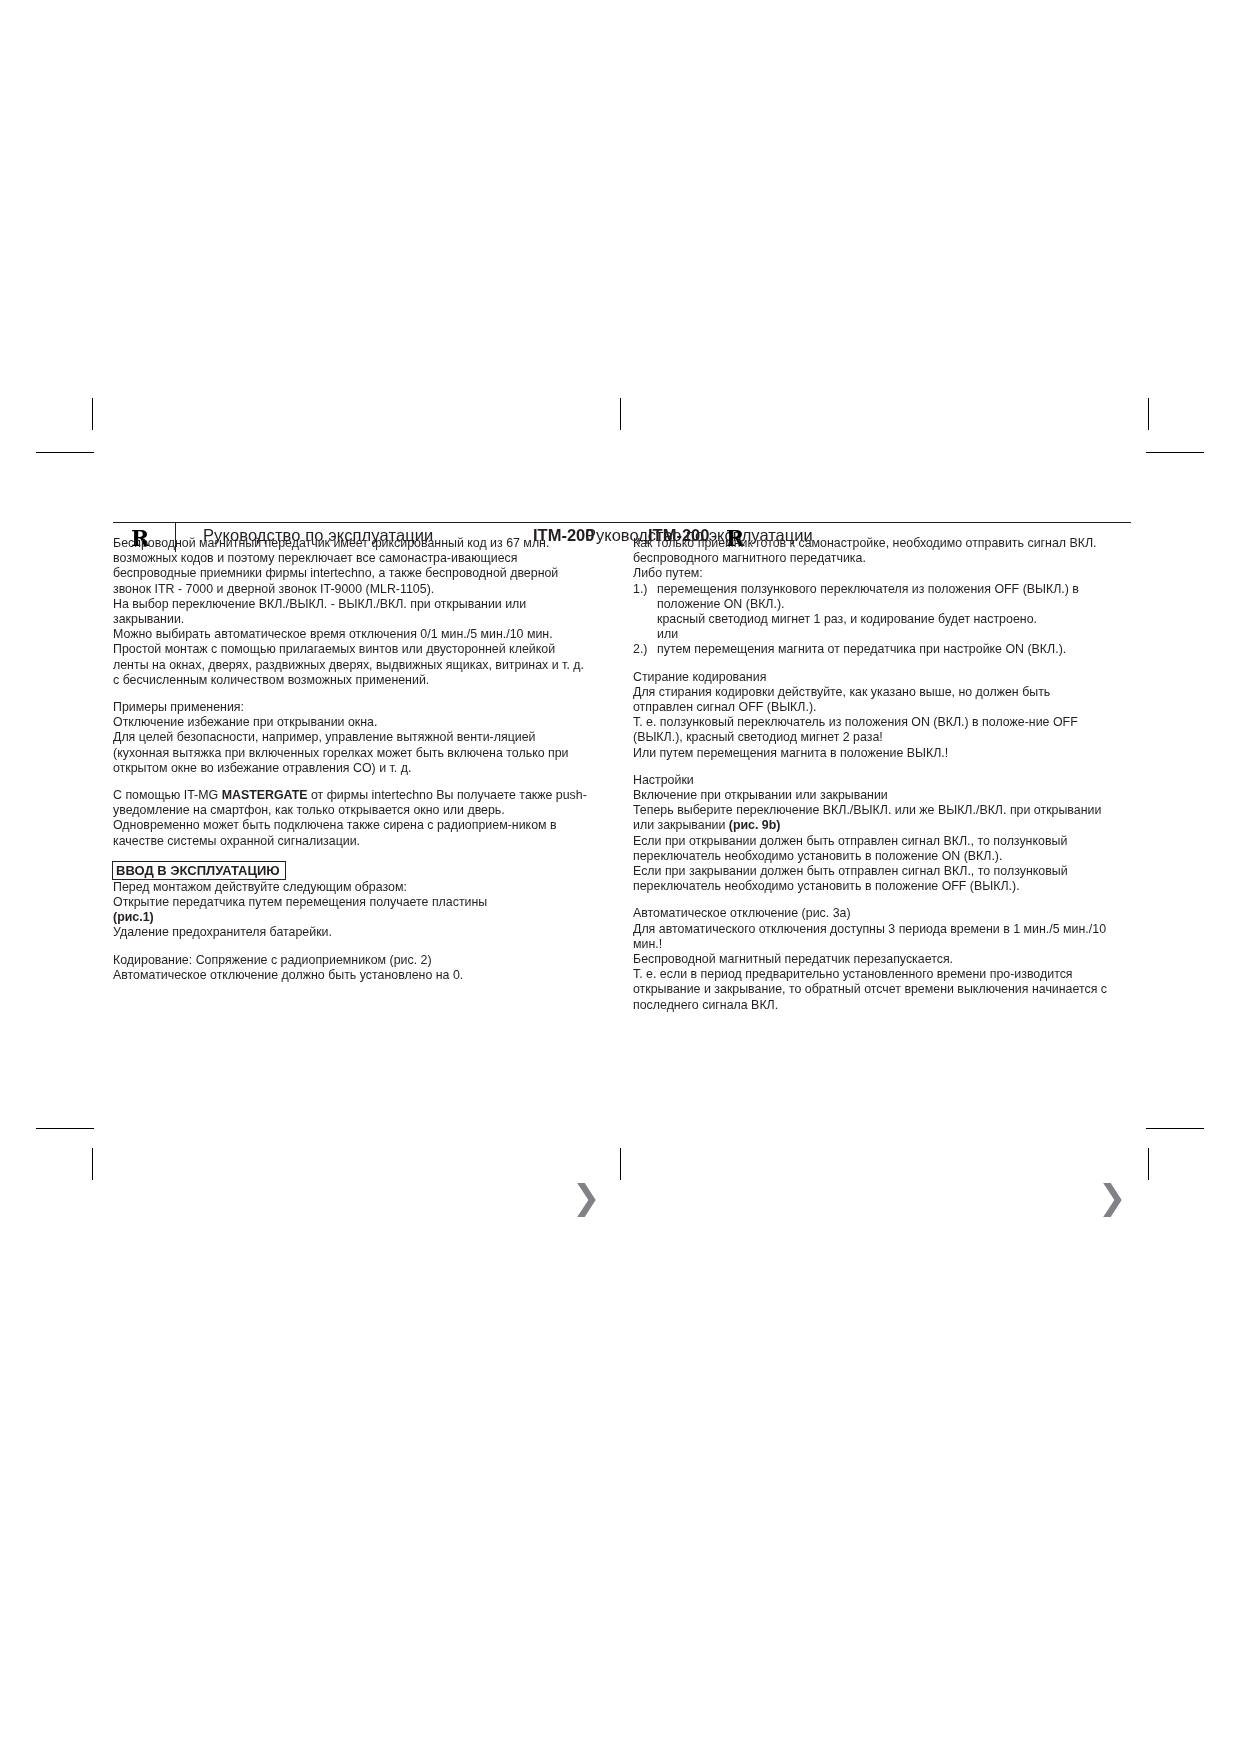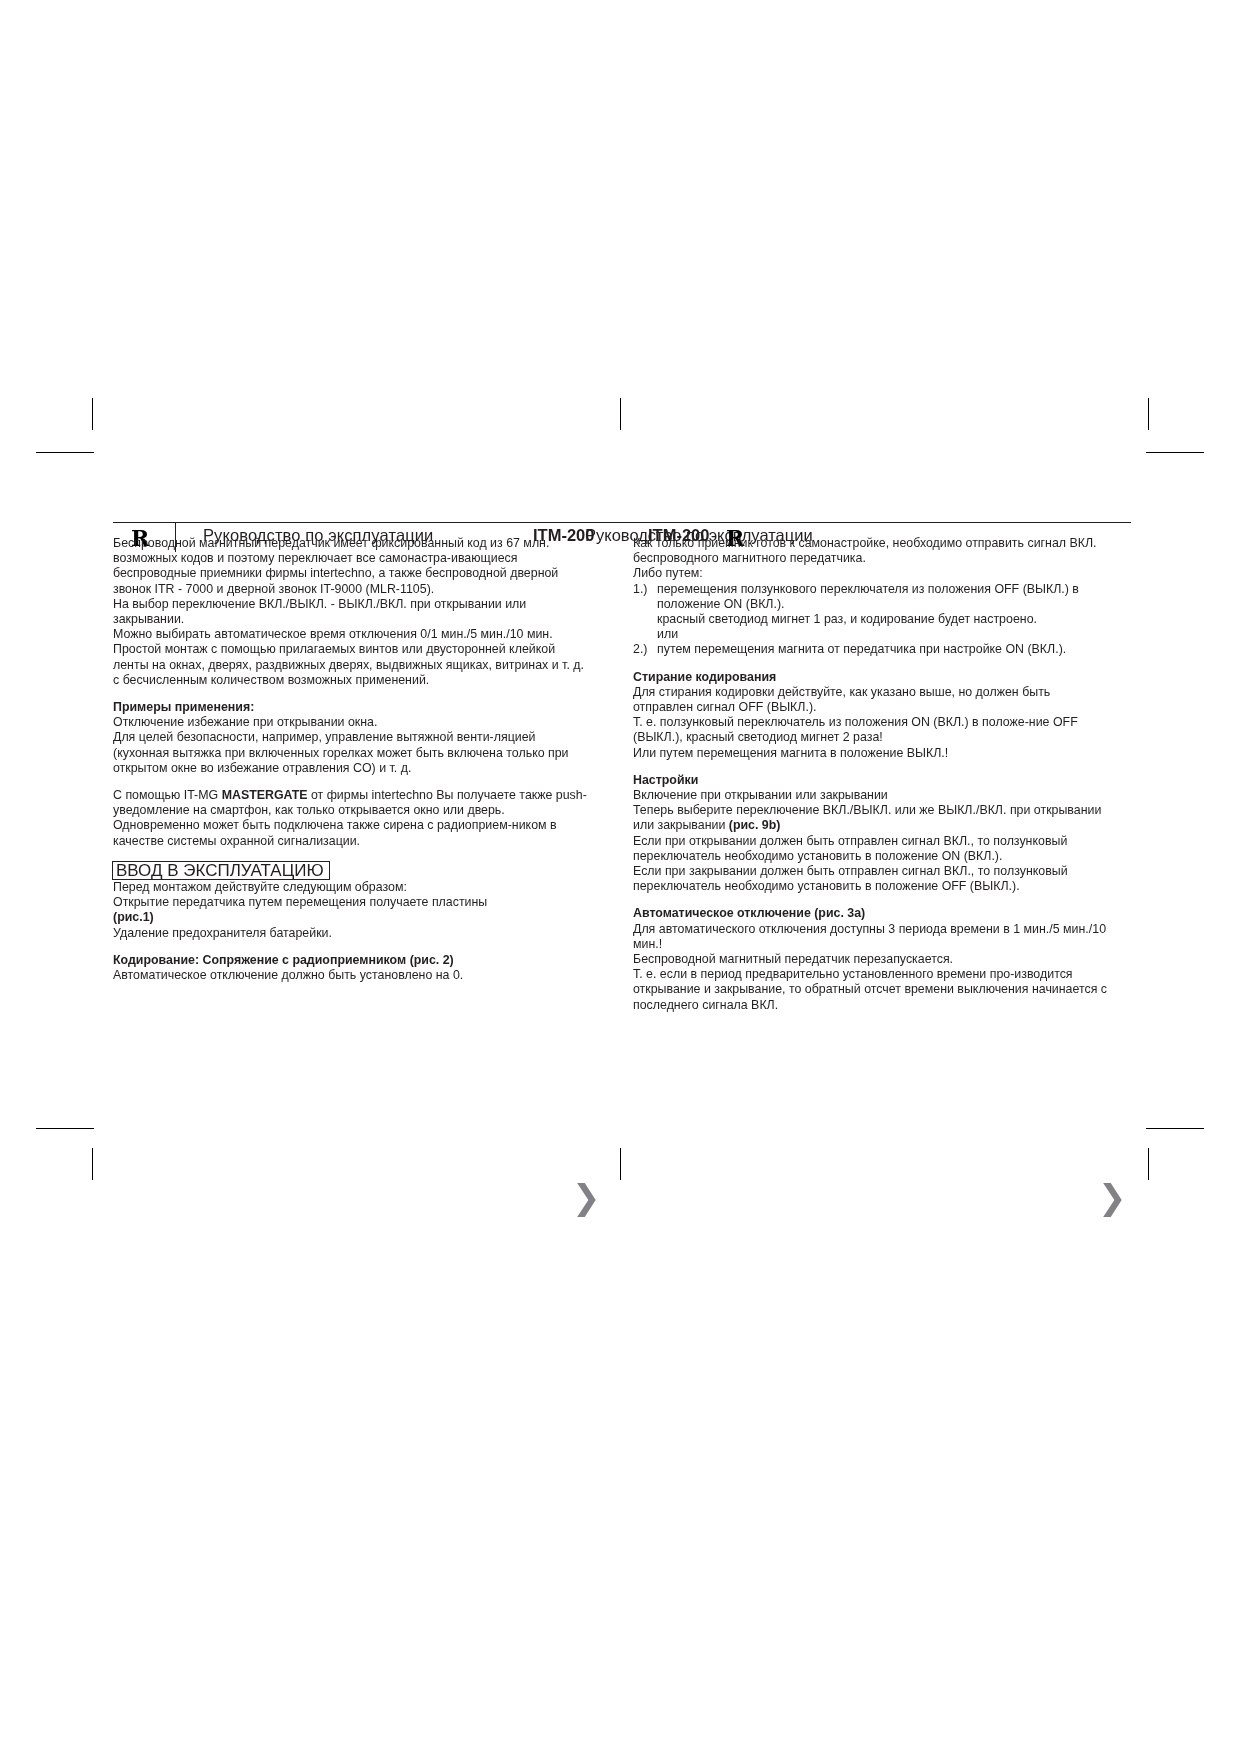--- a/index.html
+++ b/index.html
@@ -145,28 +145,28 @@
     text-align: left;
   }
   .col-left  { left: 113px; }
   .col-right { left: 633px; }
 
   .col p { margin: 0; }
   .p-gap { height: 12px; }
 
   .bold { font-weight: bold; }
   .hdr {
-    font-weight: bold;
+    font-weight: normal;
   }
   .boxed-heading {
     display: inline-block;
     border: 1px solid #231f20;
     padding: 1px 5px 1px 3px;
-    font-weight: normal;
-    font-size: 17px;
+    font-weight: bold;
+    font-size: 13px;
     line-height: 15px;
     margin-left: -1px;
   }
 
   .numlist-item {
     display: flex;
     column-gap: 0px;
   }
   .numlist-item .num {
     width: 24px;

